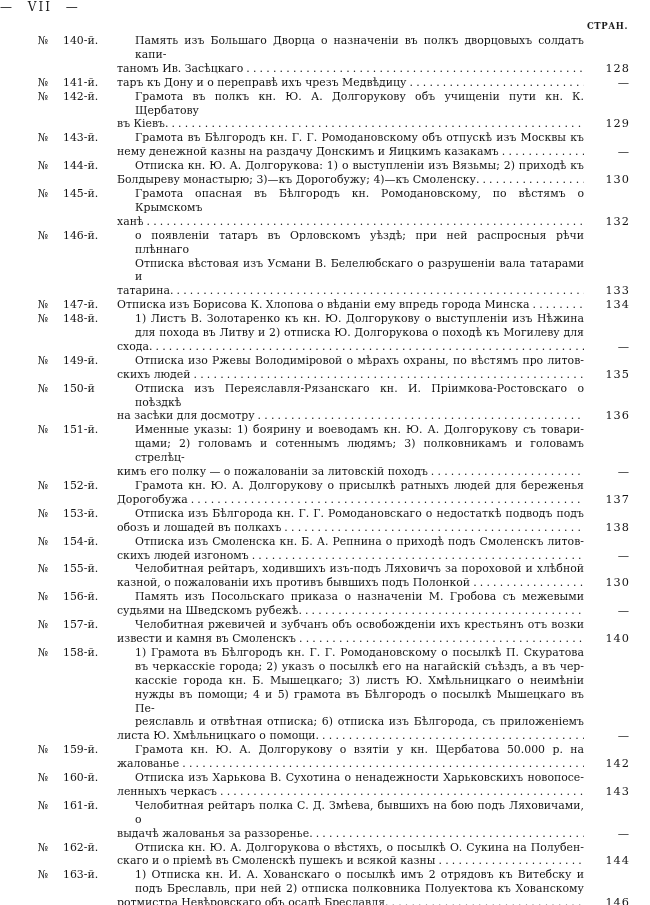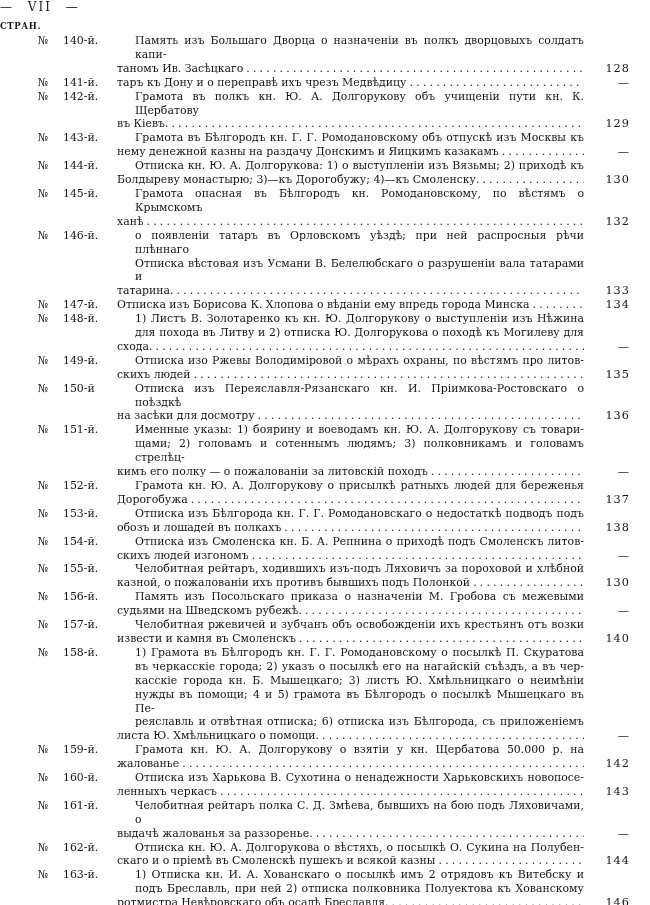--- a/index.html
+++ b/index.html
@@ -16,20 +16,21 @@
     text-align: left;
     font-size: 12px;
     letter-spacing: 2px;
     word-spacing: 8px;
     color: #1b1b1b;
   }
 
   .colhdr {
     margin-top: 7px;
     padding-right: 22px;
+    text-align: right;
     font-size: 8.5px;
     font-weight: bold;
     letter-spacing: 0.6px;
     color: #1b1b1b;
   }
 
   .list { margin-top: 3px; }
 
   .entry {
     display: flex;

